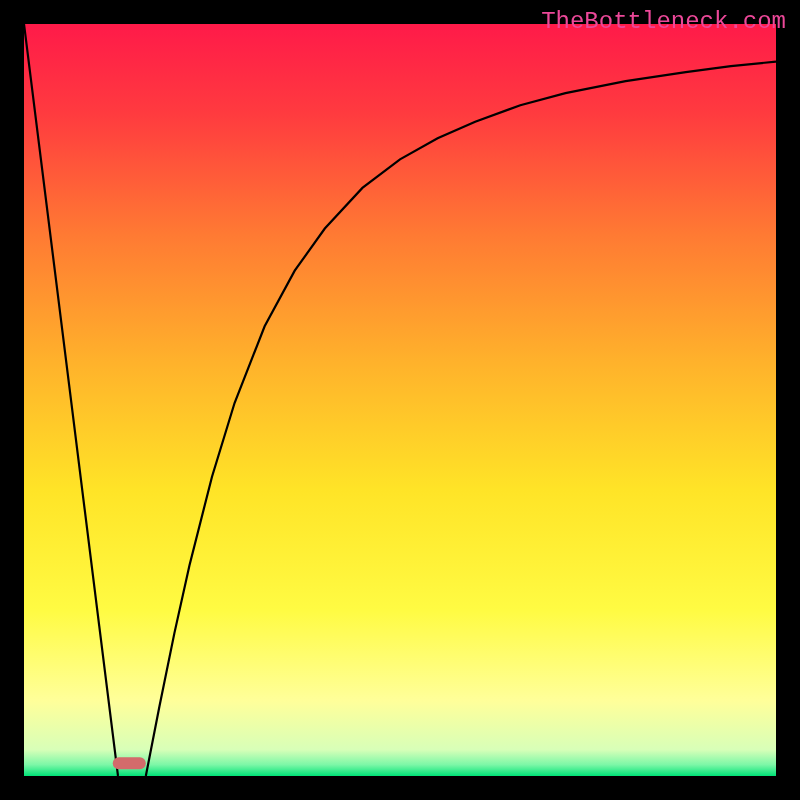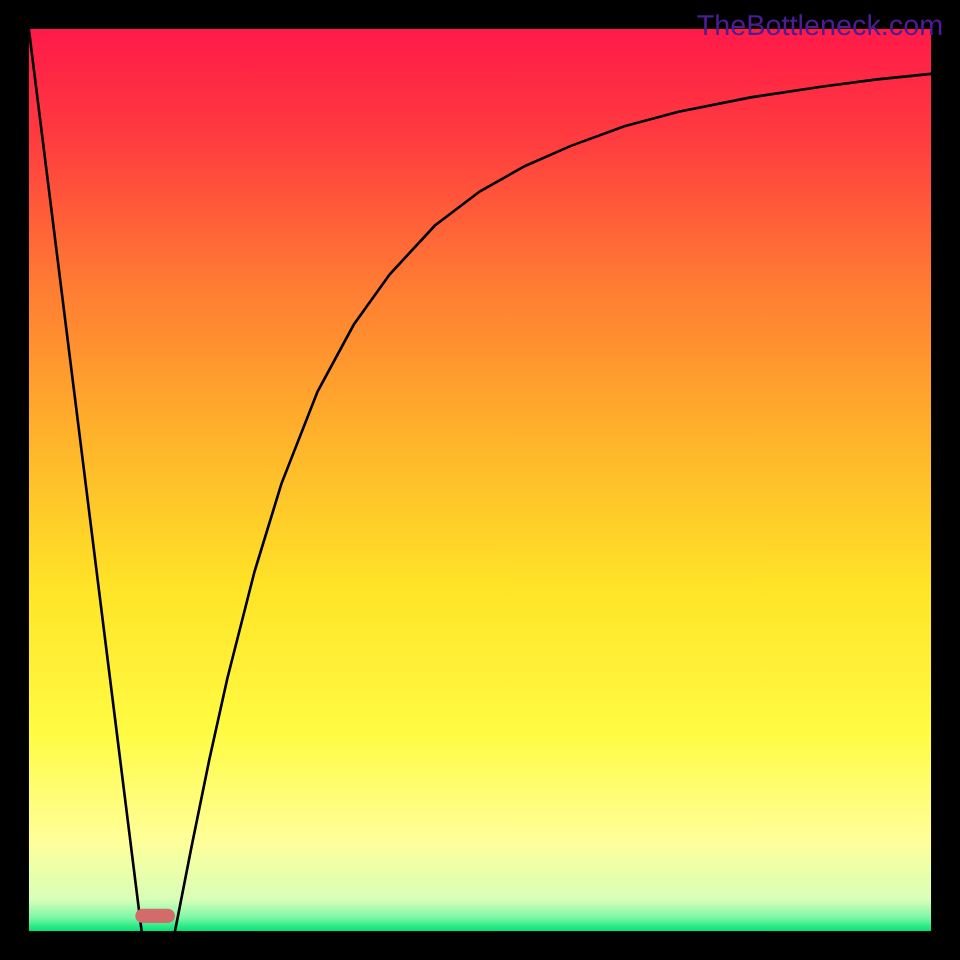--- a/index.html
+++ b/index.html
@@ -1,17 +1,17 @@
 <!DOCTYPE html>
 <html><head>
   <meta charset="utf-8">
   <style>
     * { margin: 0; padding: 0; box-sizing: border-box; }
     body { width: 800px; height: 800px; position: relative; font-family: Arial, sans-serif; }
-    .watermark { position: absolute; top: 8px; right: 14px; color: #4c1d95; font-size: 24px; z-index: 10; font-weight: 400; }
+    .watermark { position: absolute; top: 8px; right: 14px; color: #ec4899; font-size: 24px; z-index: 10; font-weight: 400; font-family: Liberation Mono, monospace; }
     .container { width: 800px; height: 800px; background: #000; position: relative; }
     .plot-area { position: absolute; left: 24px; top: 24px; width: 752px; height: 752px; }
   </style>
 </head>
 <body>
 
 <div class="watermark">TheBottleneck.com</div>
 <div class="container">
   <svg class="plot-area" viewBox="0 0 752 752" preserveAspectRatio="none">
     <defs>

